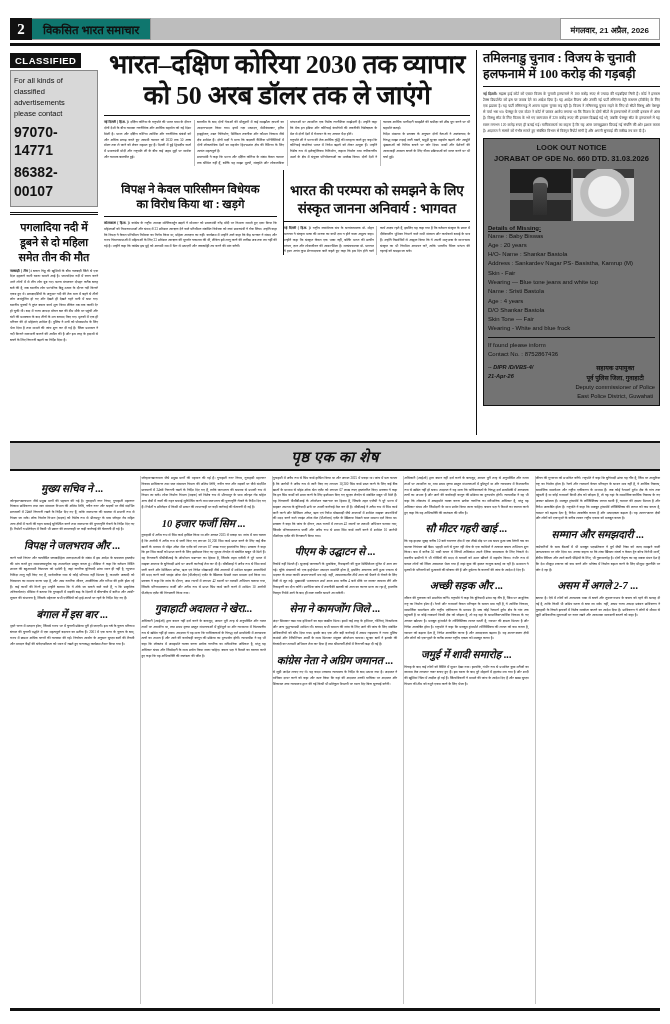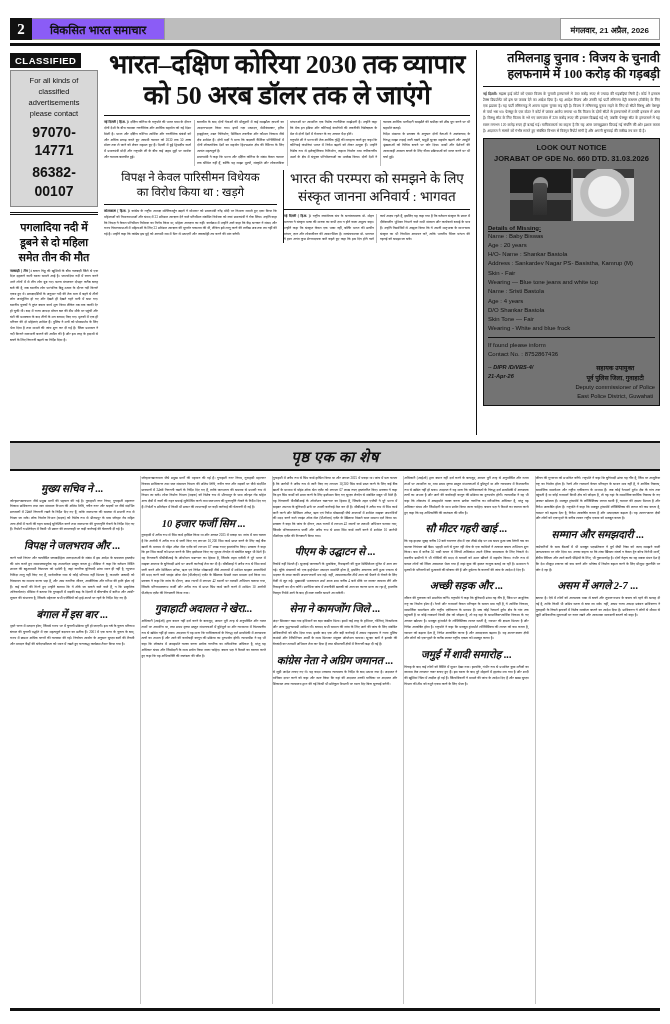--- a/index.html
+++ b/index.html
@@ -14,22 +14,22 @@
   .page { width:670px; height:1024px; padding: 18px 10px 6px 10px; position:relative; }
 
   
   .masthead { display:flex; align-items:stretch; height:22px; margin-bottom:3px; }
   .page-num {
     background:#111; color:#fff; width:22px; display:flex;
     align-items:center; justify-content:center;
     font-weight:bold; font-size:15px; font-family:"Liberation Serif", serif;
   }
   .paper-name {
-    border:1px solid #9a9a9a; border-left:none; background:#8b5cf6;
-    padding:0 18px; display:flex; align-items:center;
+    border:1px solid #9a9a9a; border-left:none; background:#0f766e;
+    padding:0 11px; display:flex; align-items:center;
     font-size:11.5px; font-weight:bold; font-family:"Liberation Serif", serif;
     white-space:nowrap;
   }
   .masthead-fill { flex:1; background:#bdbdbd; }
   .date-box {
     background:#fff; border:1px solid #9a9a9a;
     padding:0 10px; display:flex; align-items:center;
     font-size:8px; font-weight:bold; white-space:nowrap;
   }
   .rule-thick { height:3px; background:#111; margin:2px 0 4px 0; }
@@ -39,21 +39,21 @@
   .col-left   { width:88px;  flex:none; }
   .col-mid    { flex:1; }
   .col-right  { width:184px; flex:none; border-left:1px solid #111; padding-left:6px;}
 
   
   .classified-tag {
     background:#111; color:#fff; font-weight:bold; font-size:9.5px;
     letter-spacing:.5px; padding:2px 5px; display:inline-block; margin-bottom:2px;
   }
   .classified-box {
-    border:1px solid #888; background:#d8d8d8; text-align:center;
+    border:1px solid #888; background:#d8d8d8; 
     padding:5px 3px; font-size:7.5px; line-height:1.45;
   }
   .classified-box .phone { font-size:14px; font-weight:bold; line-height:1.35; margin-top:3px;}
   .hr-dbl { border-top:1px solid #111; border-bottom:1px solid #111; height:3px; margin:5px 0; }
   .sub-head-left {
     font-family:"Liberation Serif", serif; font-weight:bold;
     font-size:11px; line-height:1.35; text-align:center; margin:3px 0 4px 0;
   }
 
   
@@ -69,30 +69,30 @@
   .headline-main {
     font-family:"Liberation Serif", serif; font-weight:bold;
     font-size:26px; line-height:1.18; text-align:center; letter-spacing:-.3px;
     margin:0 0 4px 0;
   }
   .headline-main .l2 { display:block; }
   .rule-thin { height:1px; background:#111; margin:4px 0; }
 
   .headline-right {
     font-family:"Liberation Serif", serif; font-weight:bold;
-    font-size:12.5px; line-height:1.28; text-align:right; margin:0 0 4px 0;
+    font-size:12.5px; line-height:1.28; text-align:left; margin:0 0 4px 0;
   }
   .cols2 { column-count:2; column-gap:6px; column-rule:1px solid #bbb; }
   .cols4 { column-count:4; column-gap:6px; column-rule:1px solid #bbb; }
 
   
   .band2 { display:flex; gap:6px; margin-top:4px; }
   .headline-sub {
-    font-family:"Liberation Serif", serif; font-weight:normal;
-    font-size:11.5px; line-height:1.3; text-align:center; margin:0 0 3px 0;
+    font-family:"Liberation Serif", serif; font-weight:bold;
+    font-size:11.5px; line-height:1.3; text-align:center; margin:12px 0 3px 0;
   }
   .headline-sub.big { font-size:13.5px; }
 
   
   .lon-box { border:1px solid #111; padding:4px; margin-top:4px; background:#737373; }
   .lon-title { text-align:center; font-size:7.5px; font-weight:bold; line-height:1.45; }
   .lon-photos { display:flex; gap:2px; justify-content:center; margin:4px auto; width:125px; }
   .photo { width:61px; height:52px; position:relative; overflow:hidden; background:#2a2a2a; }
   .photo.a { background:
       radial-gradient(circle at 50% 30%, #8e8e8e 0 7px, transparent 8px),

